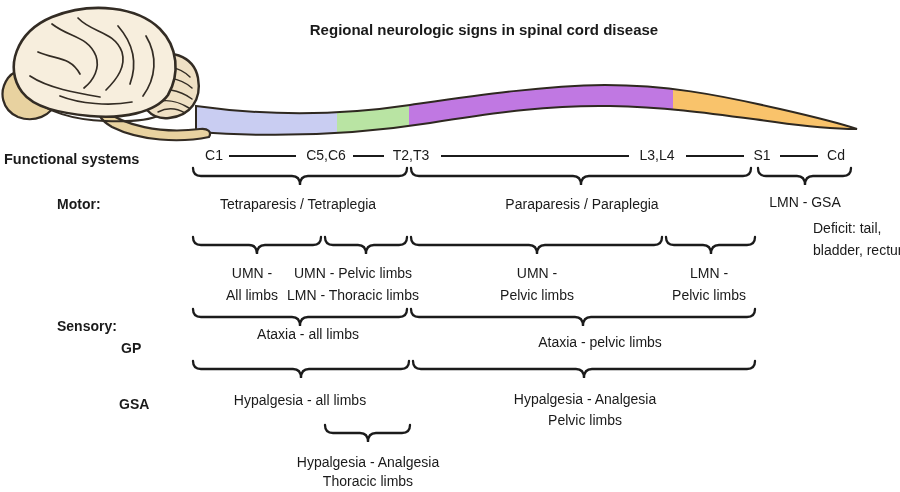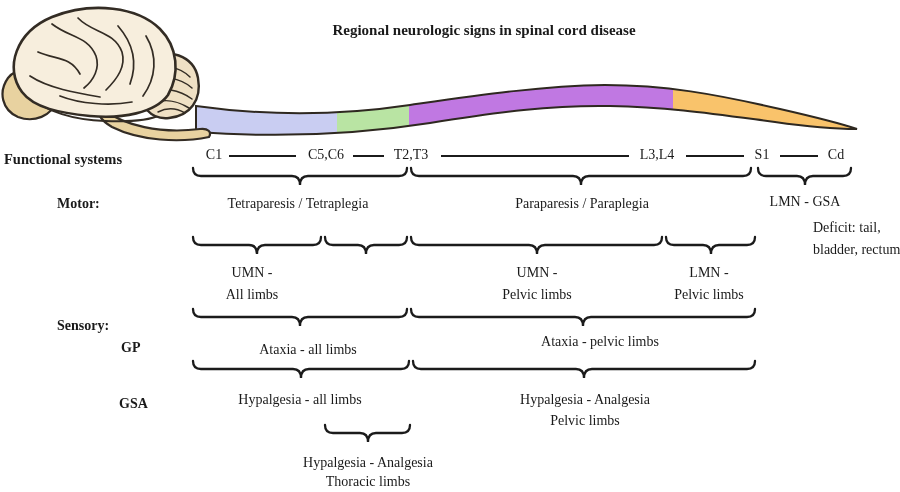--- a/index.html
+++ b/index.html
@@ -1,18 +1,18 @@
 <!DOCTYPE html>
 <html><head>
 <meta charset="utf-8">
 <style>
   html,body{margin:0;padding:0;background:#fff;}
   #stage{
     position:relative;width:900px;height:492px;background:#ffffff;overflow:hidden;
-    font-family:Liberation Serif, serif;color:#1a1a1a;
+    font-family:Liberation Sans, sans-serif;color:#1a1a1a;
   }
   #art{position:absolute;left:0;top:0;}
   .txt{position:absolute;white-space:nowrap;font-size:14px;line-height:16px;}
   .ctr{transform:translateX(-50%);text-align:center;}
   .bold{font-weight:bold;}
   .title{font-size:15px;font-weight:bold;}
   .deficit div{line-height:22.4px;margin-left:36px;}
   .two-line div{line-height:22px;}
   .gsa-right div{line-height:21px;}
   .thoracic div{line-height:19px;}
@@ -122,30 +122,34 @@
   <div class="txt ctr" style="left:805px;top:194px">LMN - GSA</div>
   <div class="txt deficit" style="left:777px;top:217px">
     <div>Deficit: tail,</div>
     <div>bladder, rectum</div>
   </div>
 
   <div class="txt ctr two-line" style="left:252px;top:262px">
     <div>UMN -</div>
     <div>All limbs</div>
   </div>
+  <div class="txt ctr two-line" style="left:353px;top:262px">
+    <div>UMN - Pelvic limbs</div>
+    <div>LMN - Thoracic limbs</div>
+  </div>
   <div class="txt ctr two-line" style="left:537px;top:262px">
     <div>UMN -</div>
     <div>Pelvic limbs</div>
   </div>
   <div class="txt ctr two-line" style="left:709px;top:262px">
     <div>LMN -</div>
     <div>Pelvic limbs</div>
   </div>
 
-  <div class="txt ctr" style="left:308px;top:342px">Ataxia - all limbs</div>
+  <div class="txt ctr" style="left:308px;top:326px">Ataxia - all limbs</div>
   <div class="txt ctr" style="left:600px;top:334px">Ataxia - pelvic limbs</div>
 
   <div class="txt ctr" style="left:300px;top:392px">Hypalgesia - all limbs</div>
   <div class="txt ctr gsa-right" style="left:585px;top:389px">
     <div>Hypalgesia - Analgesia</div>
     <div>Pelvic limbs</div>
   </div>
   <div class="txt ctr thoracic" style="left:368px;top:453px">
     <div>Hypalgesia - Analgesia</div>
     <div>Thoracic limbs</div>

